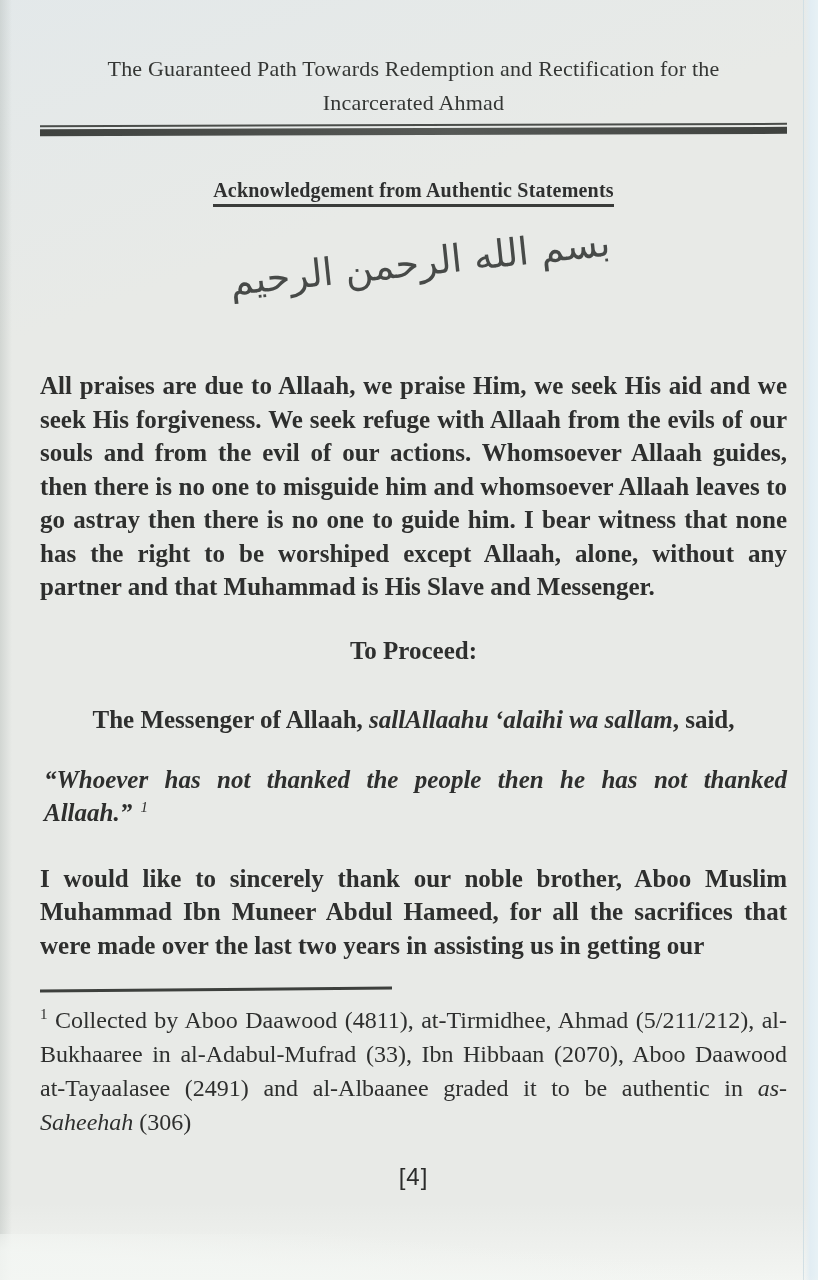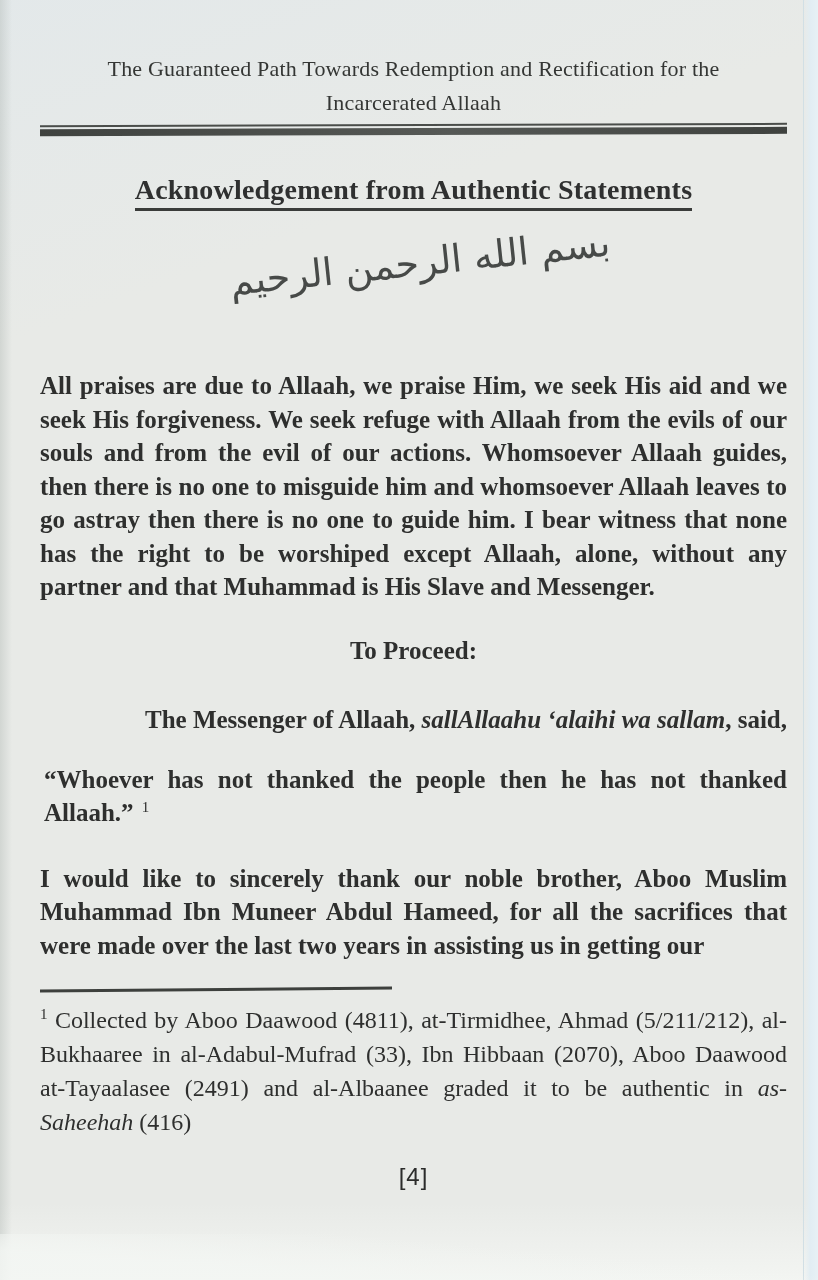--- a/index.html
+++ b/index.html
@@ -75,21 +75,21 @@
     height: 2px;
   }
   .double-rule .thick {
     height: 7px;
     background: linear-gradient(90deg, #3f423f, #565956 55%, #3f423f);
   }
 
   .section-title {
     margin-top: 38px;
     text-align: center;
-    font-size: 28px;
+    font-size: 20px;
     line-height: 34px;
     font-weight: bold;
     letter-spacing: 0.2px;
   }
   .section-title .underlined {
     border-bottom: 3px solid #3a3c3a;
     padding-bottom: 3px;
   }
 
   .bismillah {
@@ -108,22 +108,22 @@
 
   .body-text {
     font-size: 25px;
     line-height: 33.5px;
     text-align: justify;
     color: #2e2f2e;
     font-weight: bold;
   }
   .p-khutbah   { margin-top: 42px; }
   .p-proceed   { margin-top: 30px; text-align: center; }
-  .p-messenger { margin-top: 36px; text-align: right; }
-  .p-quote     { margin-top: 26px; font-weight: bold; word-spacing: 2px; padding-left: 4px; }
+  .p-messenger { margin-top: 36px; text-align: center; }
+  .p-quote     { margin-top: 26px; font-weight: bold; word-spacing: 2px; padding-left: 4px; font-style: italic; }
   .p-thanks    { margin-top: 32px; }
 
   .italic { font-style: italic; }
 
   sup.fn-ref {
     font-size: 15px;
     line-height: 0;
     vertical-align: 9px;
     font-weight: normal;
   }
@@ -159,21 +159,21 @@
 <div class="page">
 
   <div class="edge-left"></div>
   <div class="edge-right"></div>
   <div class="edge-bottom"></div>
 
   <div class="content">
 
     <div class="running-header">
       <div>The Guaranteed Path Towards Redemption and Rectification for the</div>
-      <div>Incarcerated Allaah</div>
+      <div>Incarcerated Ahmad</div>
     </div>
 
     <div class="double-rule">
       <div class="thin"></div>
       <div class="gap"></div>
       <div class="thick"></div>
     </div>
 
     <div class="section-title">
       <span class="underlined">Acknowledgement from Authentic Statements</span>
@@ -188,18 +188,18 @@
     <p class="body-text p-proceed">To Proceed:</p>
 
     <p class="body-text p-messenger"><span>The Messenger of Allaah, </span><span class="italic">sallAllaahu ‘alaihi wa sallam</span><span>, said,</span></p>
 
     <p class="body-text p-quote"><span>“Whoever has not thanked the people then he has not thanked Allaah.” </span><sup class="fn-ref">1</sup></p>
 
     <p class="body-text p-thanks">I would like to sincerely thank our noble brother, Aboo Muslim Muhammad Ibn Muneer Abdul Hameed, for all the sacrifices that were made over the last two years in assisting us in getting our</p>
 
     <div class="footnote-rule"></div>
 
-    <p class="footnote"><sup class="fn-ref">1</sup><span> Collected by Aboo Daawood (4811), at-Tirmidhee, Ahmad (5/211/212), al-Bukhaaree in al-Adabul-Mufrad (33), Ibn Hibbaan (2070), Aboo Daawood at-Tayaalasee (2491) and al-Albaanee graded it to be authentic in </span><span class="italic">as-Saheehah</span><span> (416)</span></p>
+    <p class="footnote"><sup class="fn-ref">1</sup><span> Collected by Aboo Daawood (4811), at-Tirmidhee, Ahmad (5/211/212), al-Bukhaaree in al-Adabul-Mufrad (33), Ibn Hibbaan (2070), Aboo Daawood at-Tayaalasee (2491) and al-Albaanee graded it to be authentic in </span><span class="italic">as-Saheehah</span><span> (306)</span></p>
 
     <div class="page-number">[4]</div>
 
   </div>
 </div>
 
 </body></html>

